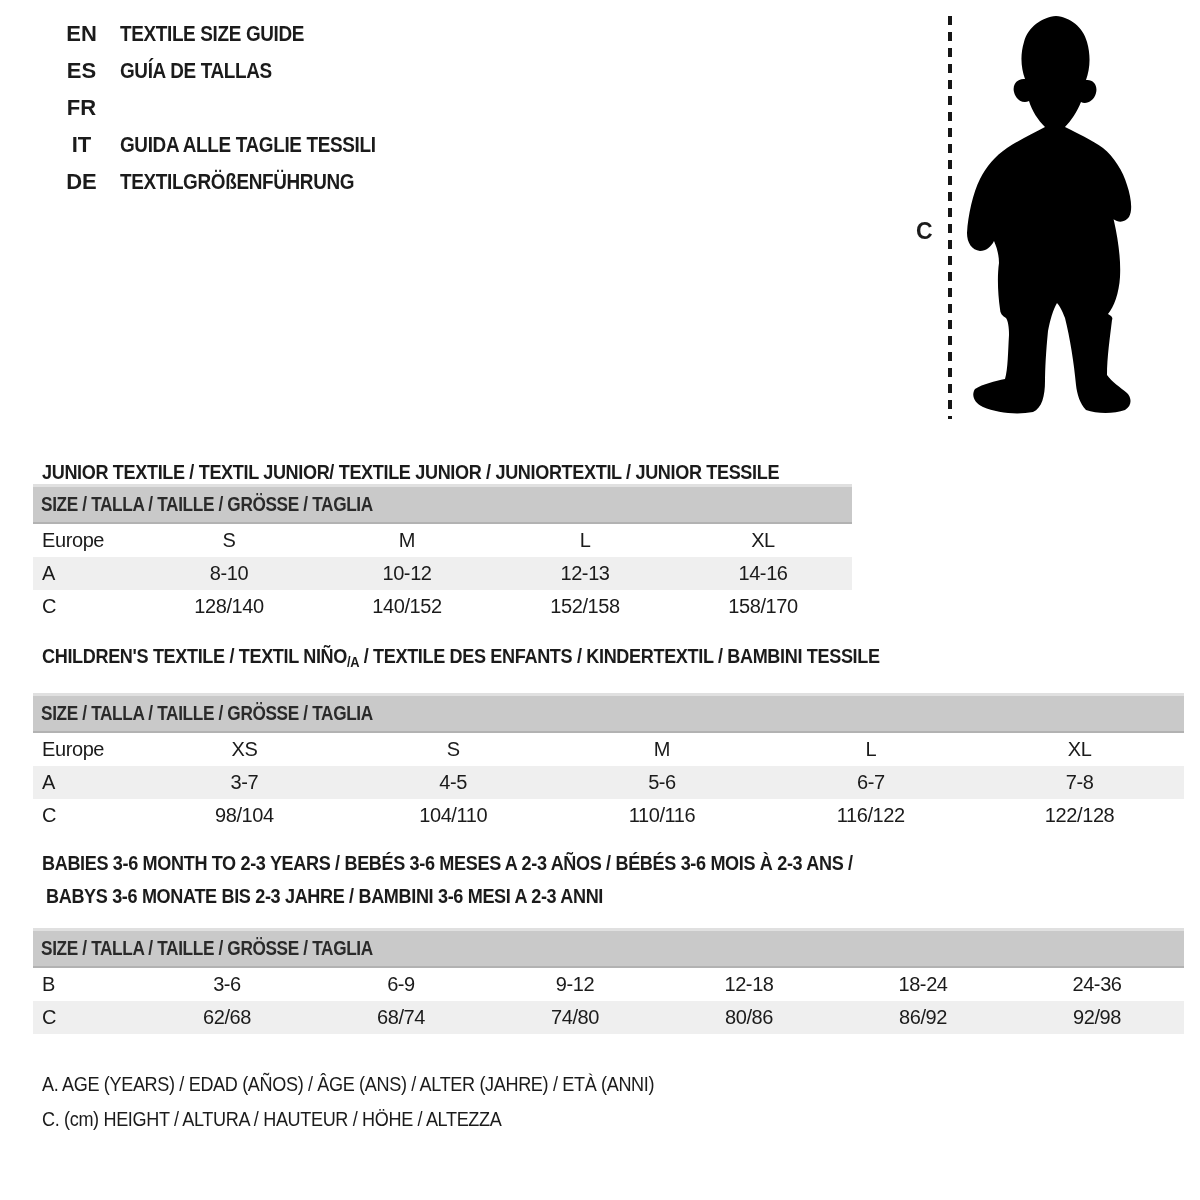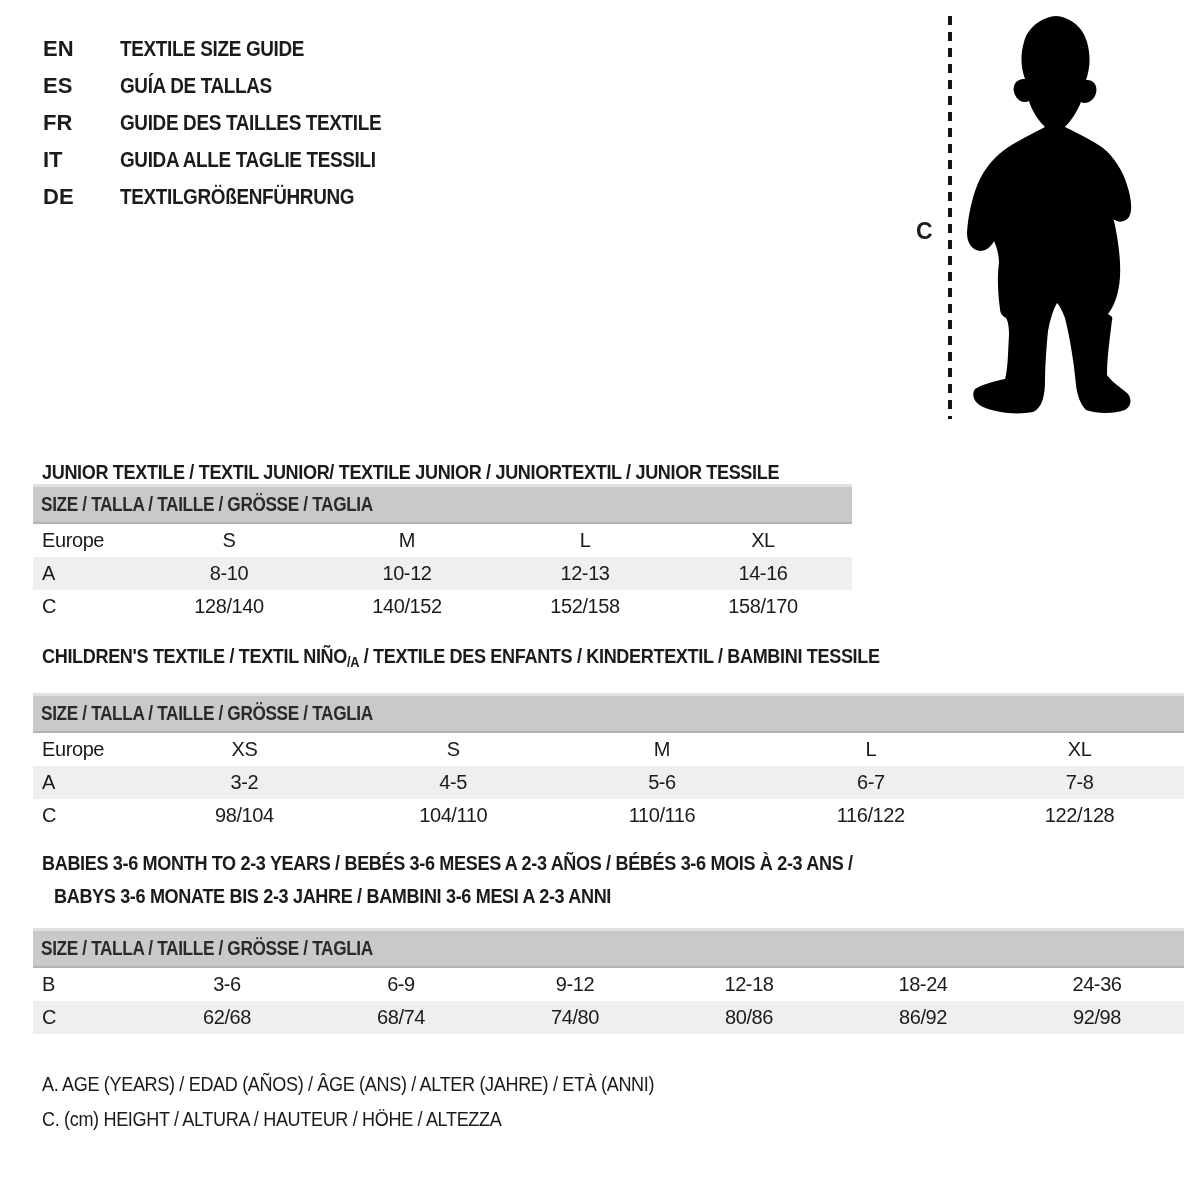--- a/index.html
+++ b/index.html
@@ -44,32 +44,31 @@
   .t3 .trow{grid-template-columns:107px repeat(6,1fr);}
   .trow > span{text-align:center;}
   .trow > span:first-child{text-align:left;padding-left:9px;}
 
   
   .legend-line{height:35px;display:flex;align-items:center;font-weight:400;font-size:21px;}
 </style>
 </head>
 <body>
 
-<div class="abs" style="left:43px;top:30px;">
+<div class="abs" style="left:43px;top:15px;text-align:center;">
   <div class="lang-row">
     <span class="lang-code">EN</span>
     <span class="lang-title"><span class="cond">TEXTILE SIZE GUIDE</span></span>
   </div>
   <div class="lang-row">
     <span class="lang-code">ES</span>
     <span class="lang-title"><span class="cond">GUÍA DE TALLAS</span></span>
   </div>
   <div class="lang-row">
     <span class="lang-code">FR</span>
-    <span class="lang-title"><span class="cond">GUIDE DES TAILLES TEXTILE</span></span>
   </div>
   <div class="lang-row">
     <span class="lang-code">IT</span>
     <span class="lang-title"><span class="cond">GUIDA ALLE TAGLIE TESSILI</span></span>
   </div>
   <div class="lang-row">
     <span class="lang-code">DE</span>
     <span class="lang-title"><span class="cond">TEXTILGRÖßENFÜHRUNG</span></span>
   </div>
 </div>
@@ -166,40 +165,40 @@
   <div class="trow">
     <span class="cellcond">Europe</span>
     <span class="cellcond">XS</span>
     <span class="cellcond">S</span>
     <span class="cellcond">M</span>
     <span class="cellcond">L</span>
     <span class="cellcond">XL</span>
   </div>
   <div class="trow alt">
     <span class="cellcond">A</span>
-    <span class="cellcond">3-2</span>
+    <span class="cellcond">3-7</span>
     <span class="cellcond">4-5</span>
     <span class="cellcond">5-6</span>
     <span class="cellcond">6-7</span>
     <span class="cellcond">7-8</span>
   </div>
   <div class="trow">
     <span class="cellcond">C</span>
     <span class="cellcond">98/104</span>
     <span class="cellcond">104/110</span>
     <span class="cellcond">110/116</span>
     <span class="cellcond">116/122</span>
     <span class="cellcond">122/128</span>
   </div>
 </div>
 
 <div class="abs sec-title" style="left:42px;top:851px;">
   <span class="cond">BABIES 3-6 MONTH TO 2-3 YEARS / BEBÉS 3-6 MESES A 2-3 AÑOS / BÉBÉS 3-6 MOIS À 2-3 ANS /</span>
 </div>
-<div class="abs sec-title" style="left:54px;top:884px;">
+<div class="abs sec-title" style="left:46px;top:884px;">
   <span class="cond">BABYS 3-6 MONATE BIS 2-3 JAHRE / BAMBINI 3-6 MESI A 2-3 ANNI</span>
 </div>
 <div class="abs t3" style="left:33px;top:928px;width:1151px;">
   <div class="size-bar">
     <span class="cond">SIZE / TALLA / TAILLE / GRÖSSE / TAGLIA</span>
   </div>
   <div class="trow">
     <span class="cellcond">B</span>
     <span class="cellcond">3-6</span>
     <span class="cellcond">6-9</span>

